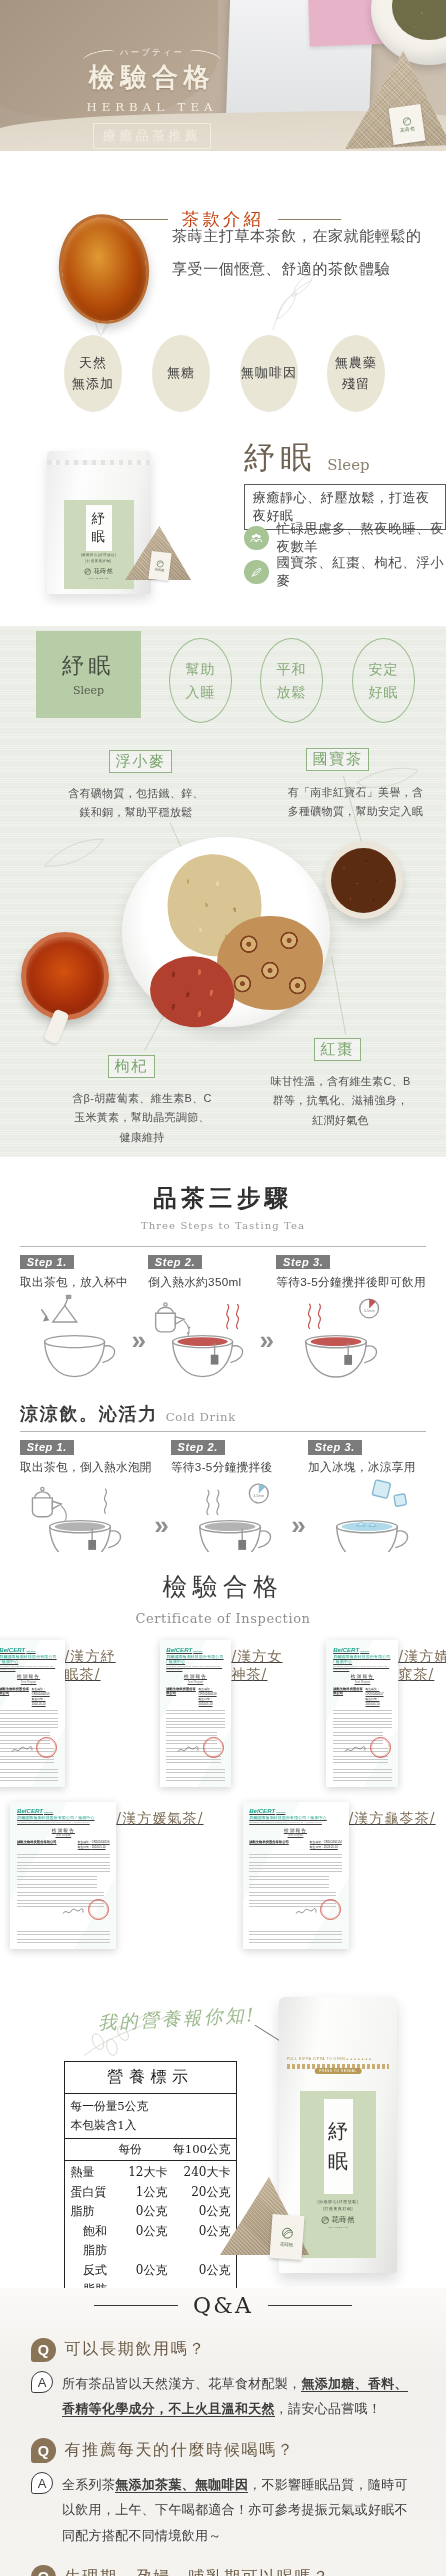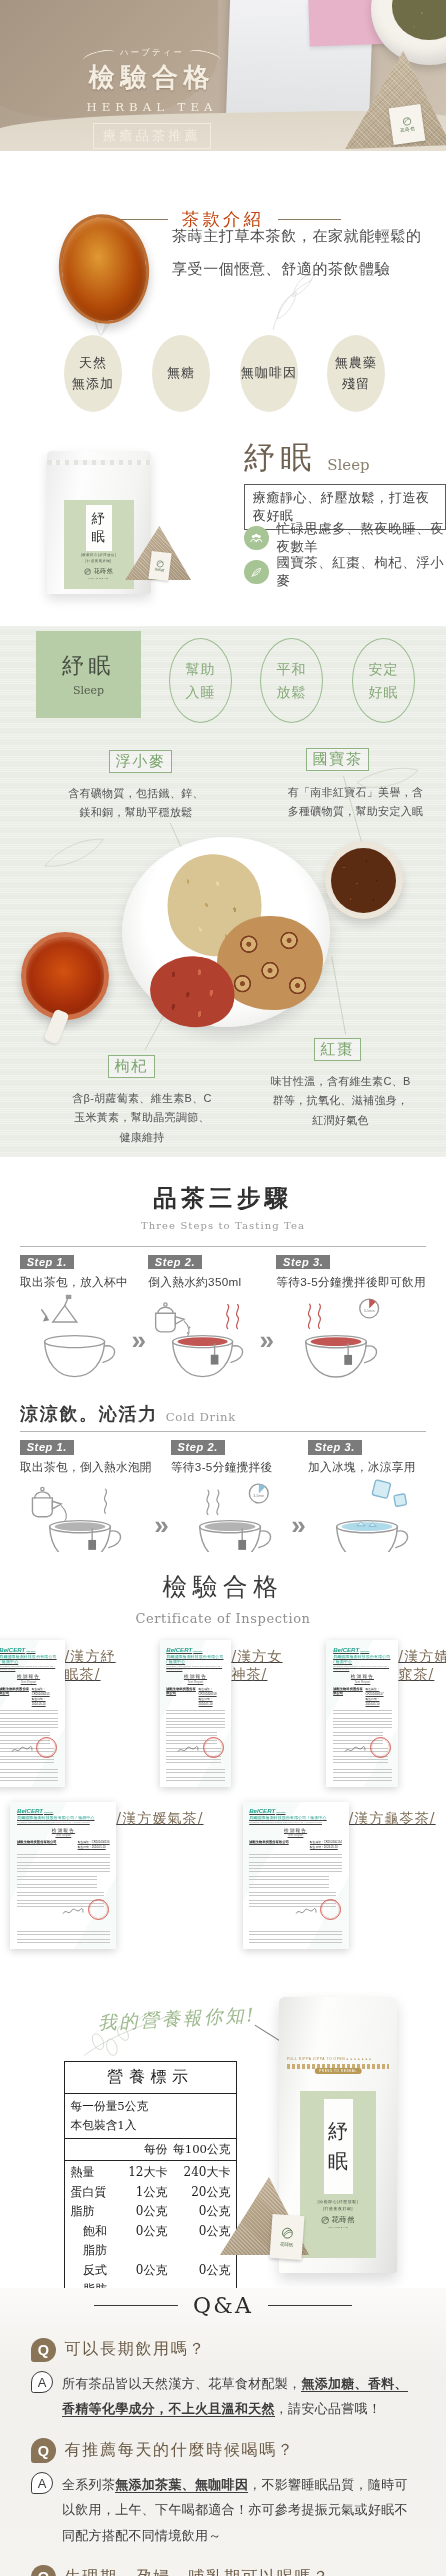--- a/index.html
+++ b/index.html
@@ -133,21 +133,21 @@
   .cert-label{margin-top:7.8px;font-size:14px;color:#7b6a55;letter-spacing:1.1px;}
 
   
   .sec-nutrition{height:301px;background:#fff;}
   .nu-note{position:absolute;left:98px;top:19px;font-size:18.4px;color:#9cb98c;letter-spacing:2.8px;transform:rotate(-3deg);font-style:italic;}
   .nu-line{position:absolute;left:252px;top:48px;width:39px;height:0.6px;background:#7a7a7a;transform:rotate(32deg);}
   .ntable{position:absolute;left:64px;top:74px;width:171px;border:1.1px solid #222;font-family:"DejaVu Serif","Liberation Serif",serif;color:#1e1e1e;}
   .nt-title{text-align:center;font-size:16px;letter-spacing:5.6px;padding:4.5px 0 5px;border-bottom:0.8px solid #222;}
   .nt-serving{font-size:11.7px;padding:3.9px 5.6px 4.5px;line-height:1.55;border-bottom:0.8px solid #222;}
   .nt-head{display:flex;font-size:11.7px;padding:2.8px 5.6px 3.3px;border-bottom:0.8px solid #222;}
-  .nt-head .c1{flex:1;} .nt-head .c2{width:49px;text-align:right;} .nt-head .c3{width:63px;text-align:right;}
+  .nt-head .c1{flex:1;} .nt-head .c2{width:49px;text-align:left;} .nt-head .c3{width:63px;text-align:right;}
   .nt-body{padding:2.2px 5.6px 5.6px;}
   .nt-row{display:flex;font-size:12px;line-height:1.62;}
   .nt-row .rn{flex:1;} .nt-row .v1{width:49px;text-align:right;} .nt-row .v2{width:63px;text-align:right;}
   .nt-row.ind .rn{padding-left:12.3px;}
   .nu-bag{position:absolute;left:279px;top:10px;width:118px;height:276px;background:linear-gradient(100deg,#e7e7e5,#fdfdfc 28%,#f5f5f3 72%,#e0e0de);border-radius:5.6px 5.6px 2.8px 2.8px;box-shadow:0 6.7px 13.4px rgba(0,0,0,.14);}
   .nu-zip{position:absolute;left:7.8px;top:60px;right:7.8px;}
   .nu-zip-txt{font-size:3.3px;color:#ab8a44;letter-spacing:0.6px;}
   .nu-zip-dots{margin-top:3.3px;height:4.5px;background:repeating-linear-gradient(90deg,#c9ad74 0 2.8px,transparent 2.8px 5px);}
   .nu-reseal{position:absolute;left:50%;top:71px;transform:translateX(-50%);background:#b99a55;color:#fff;font-size:3.1px;letter-spacing:0.6px;padding:1.1px 4.5px;border-radius:3.3px;}
   .nu-label{position:absolute;left:21px;top:94px;width:76px;height:167px;background:#ccd9ba;display:flex;flex-direction:column;align-items:center;padding-top:7.8px;box-sizing:border-box;}

